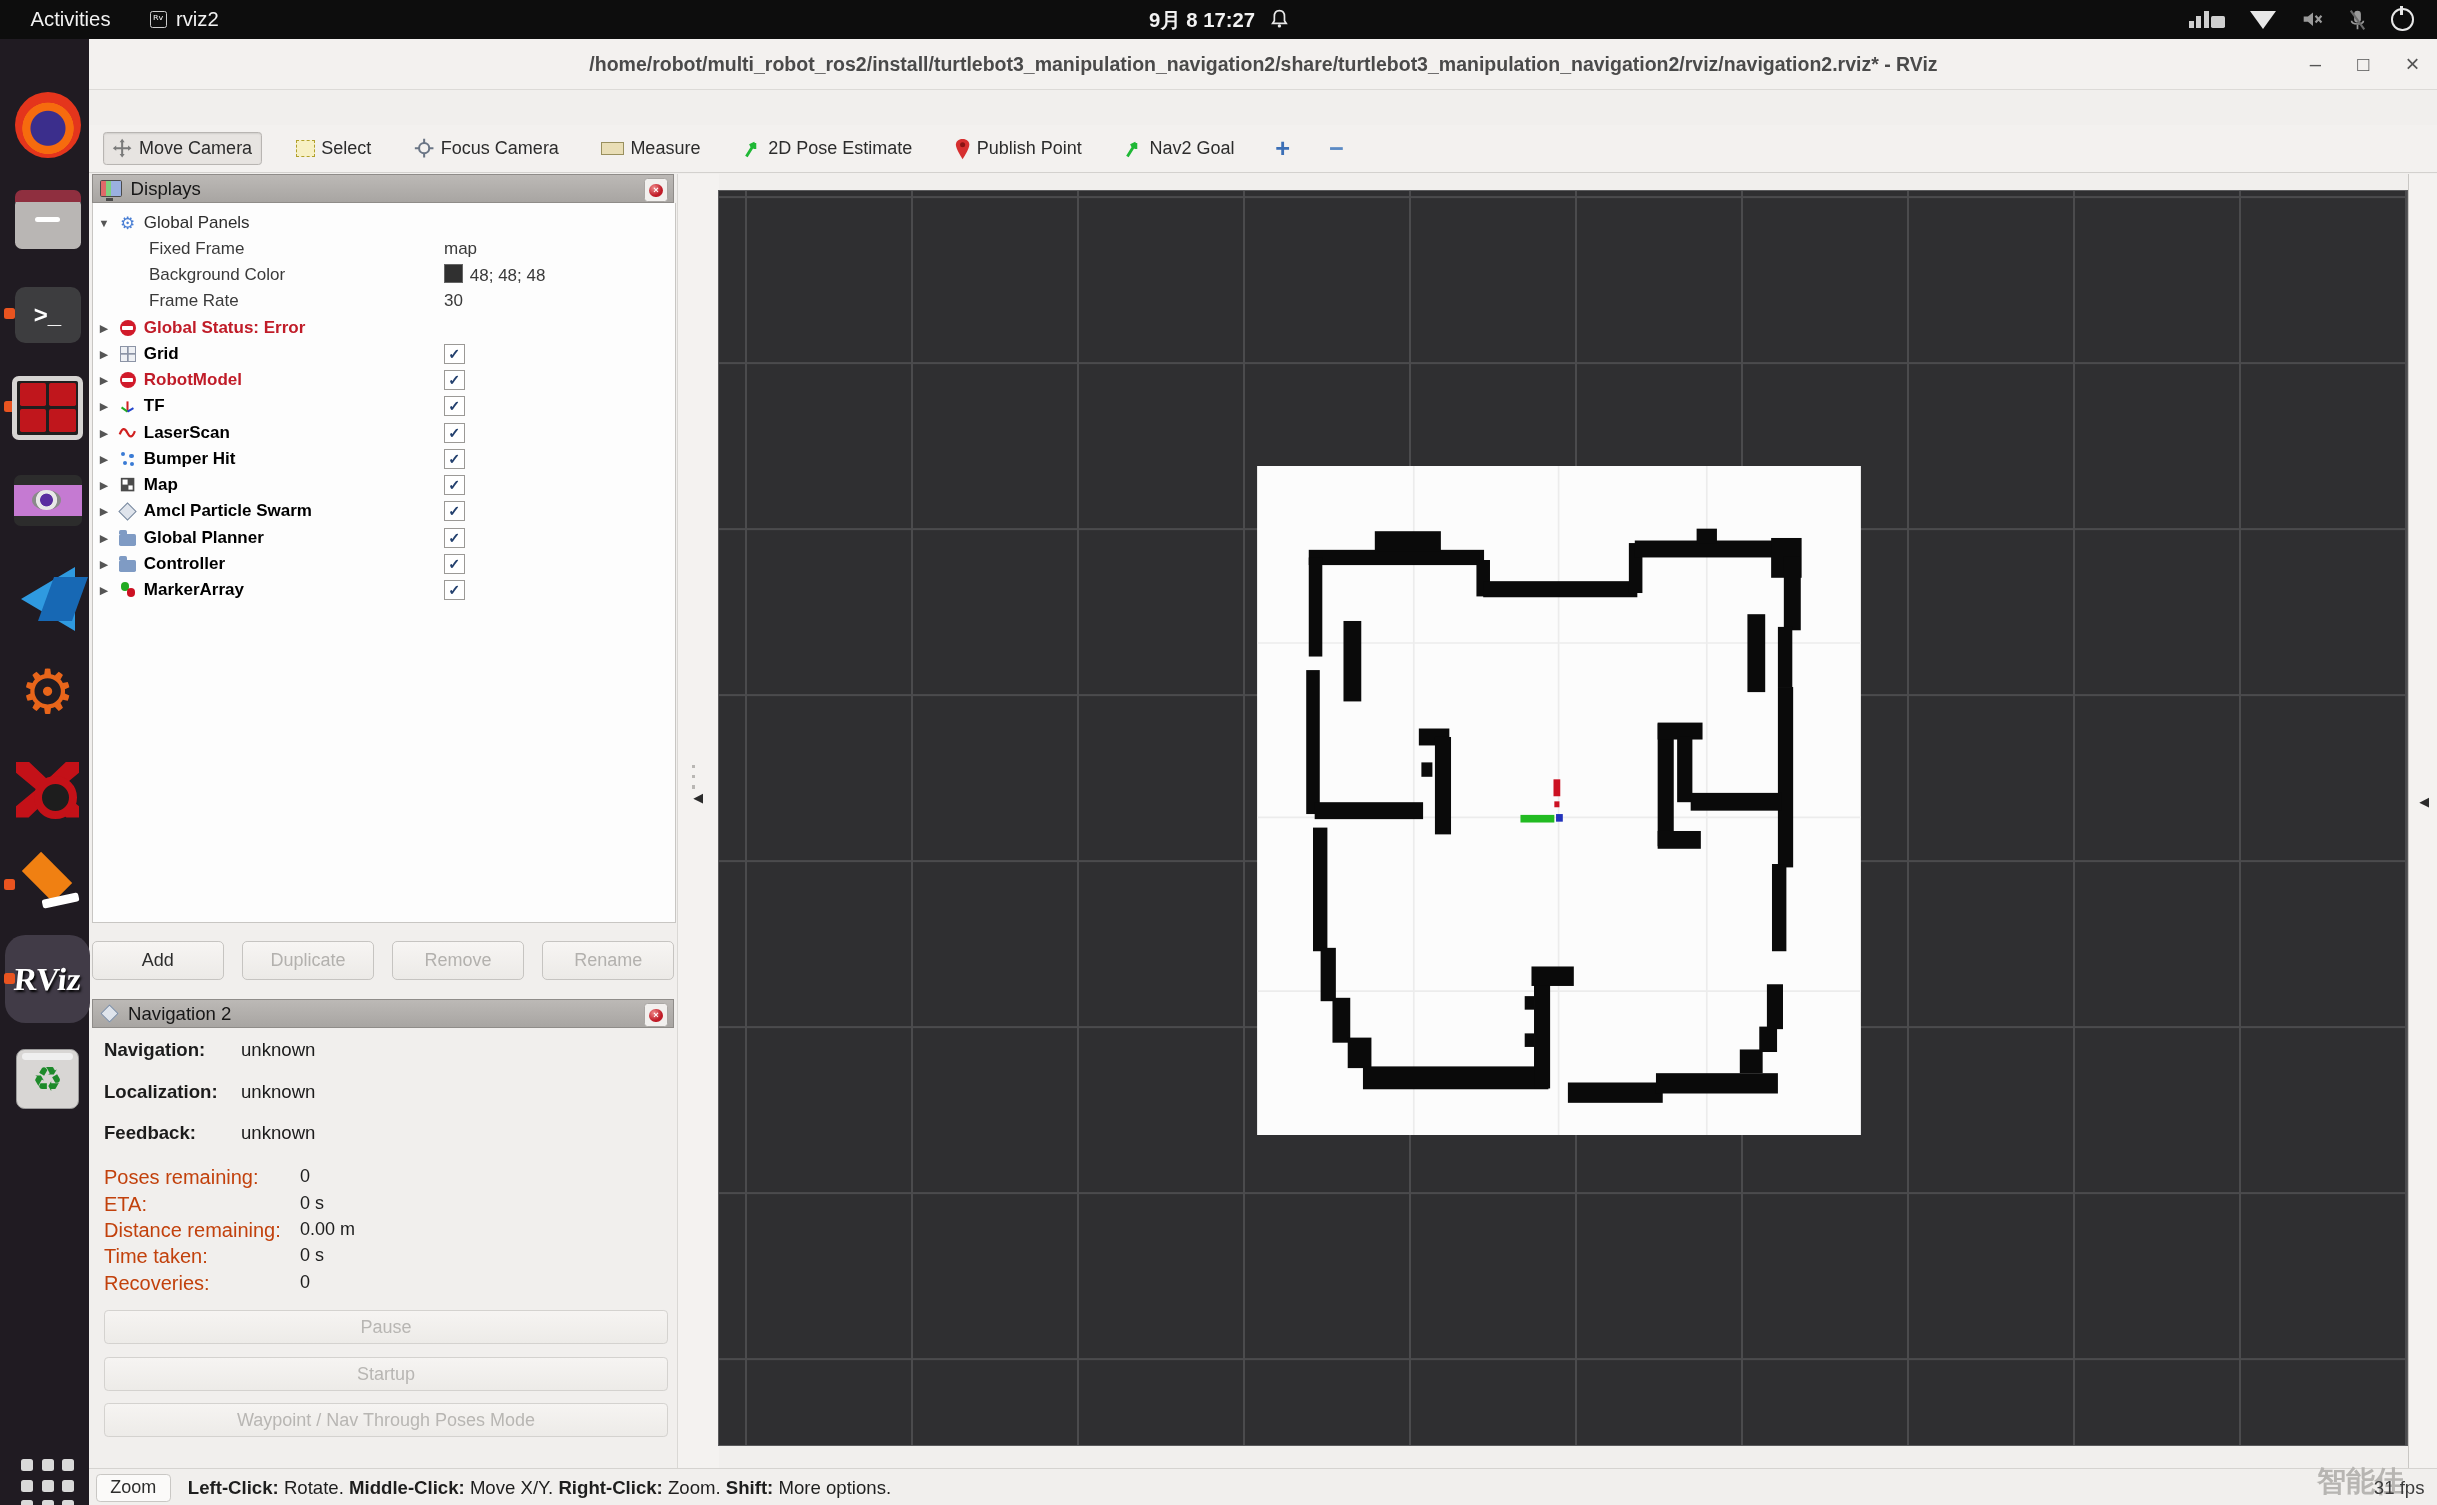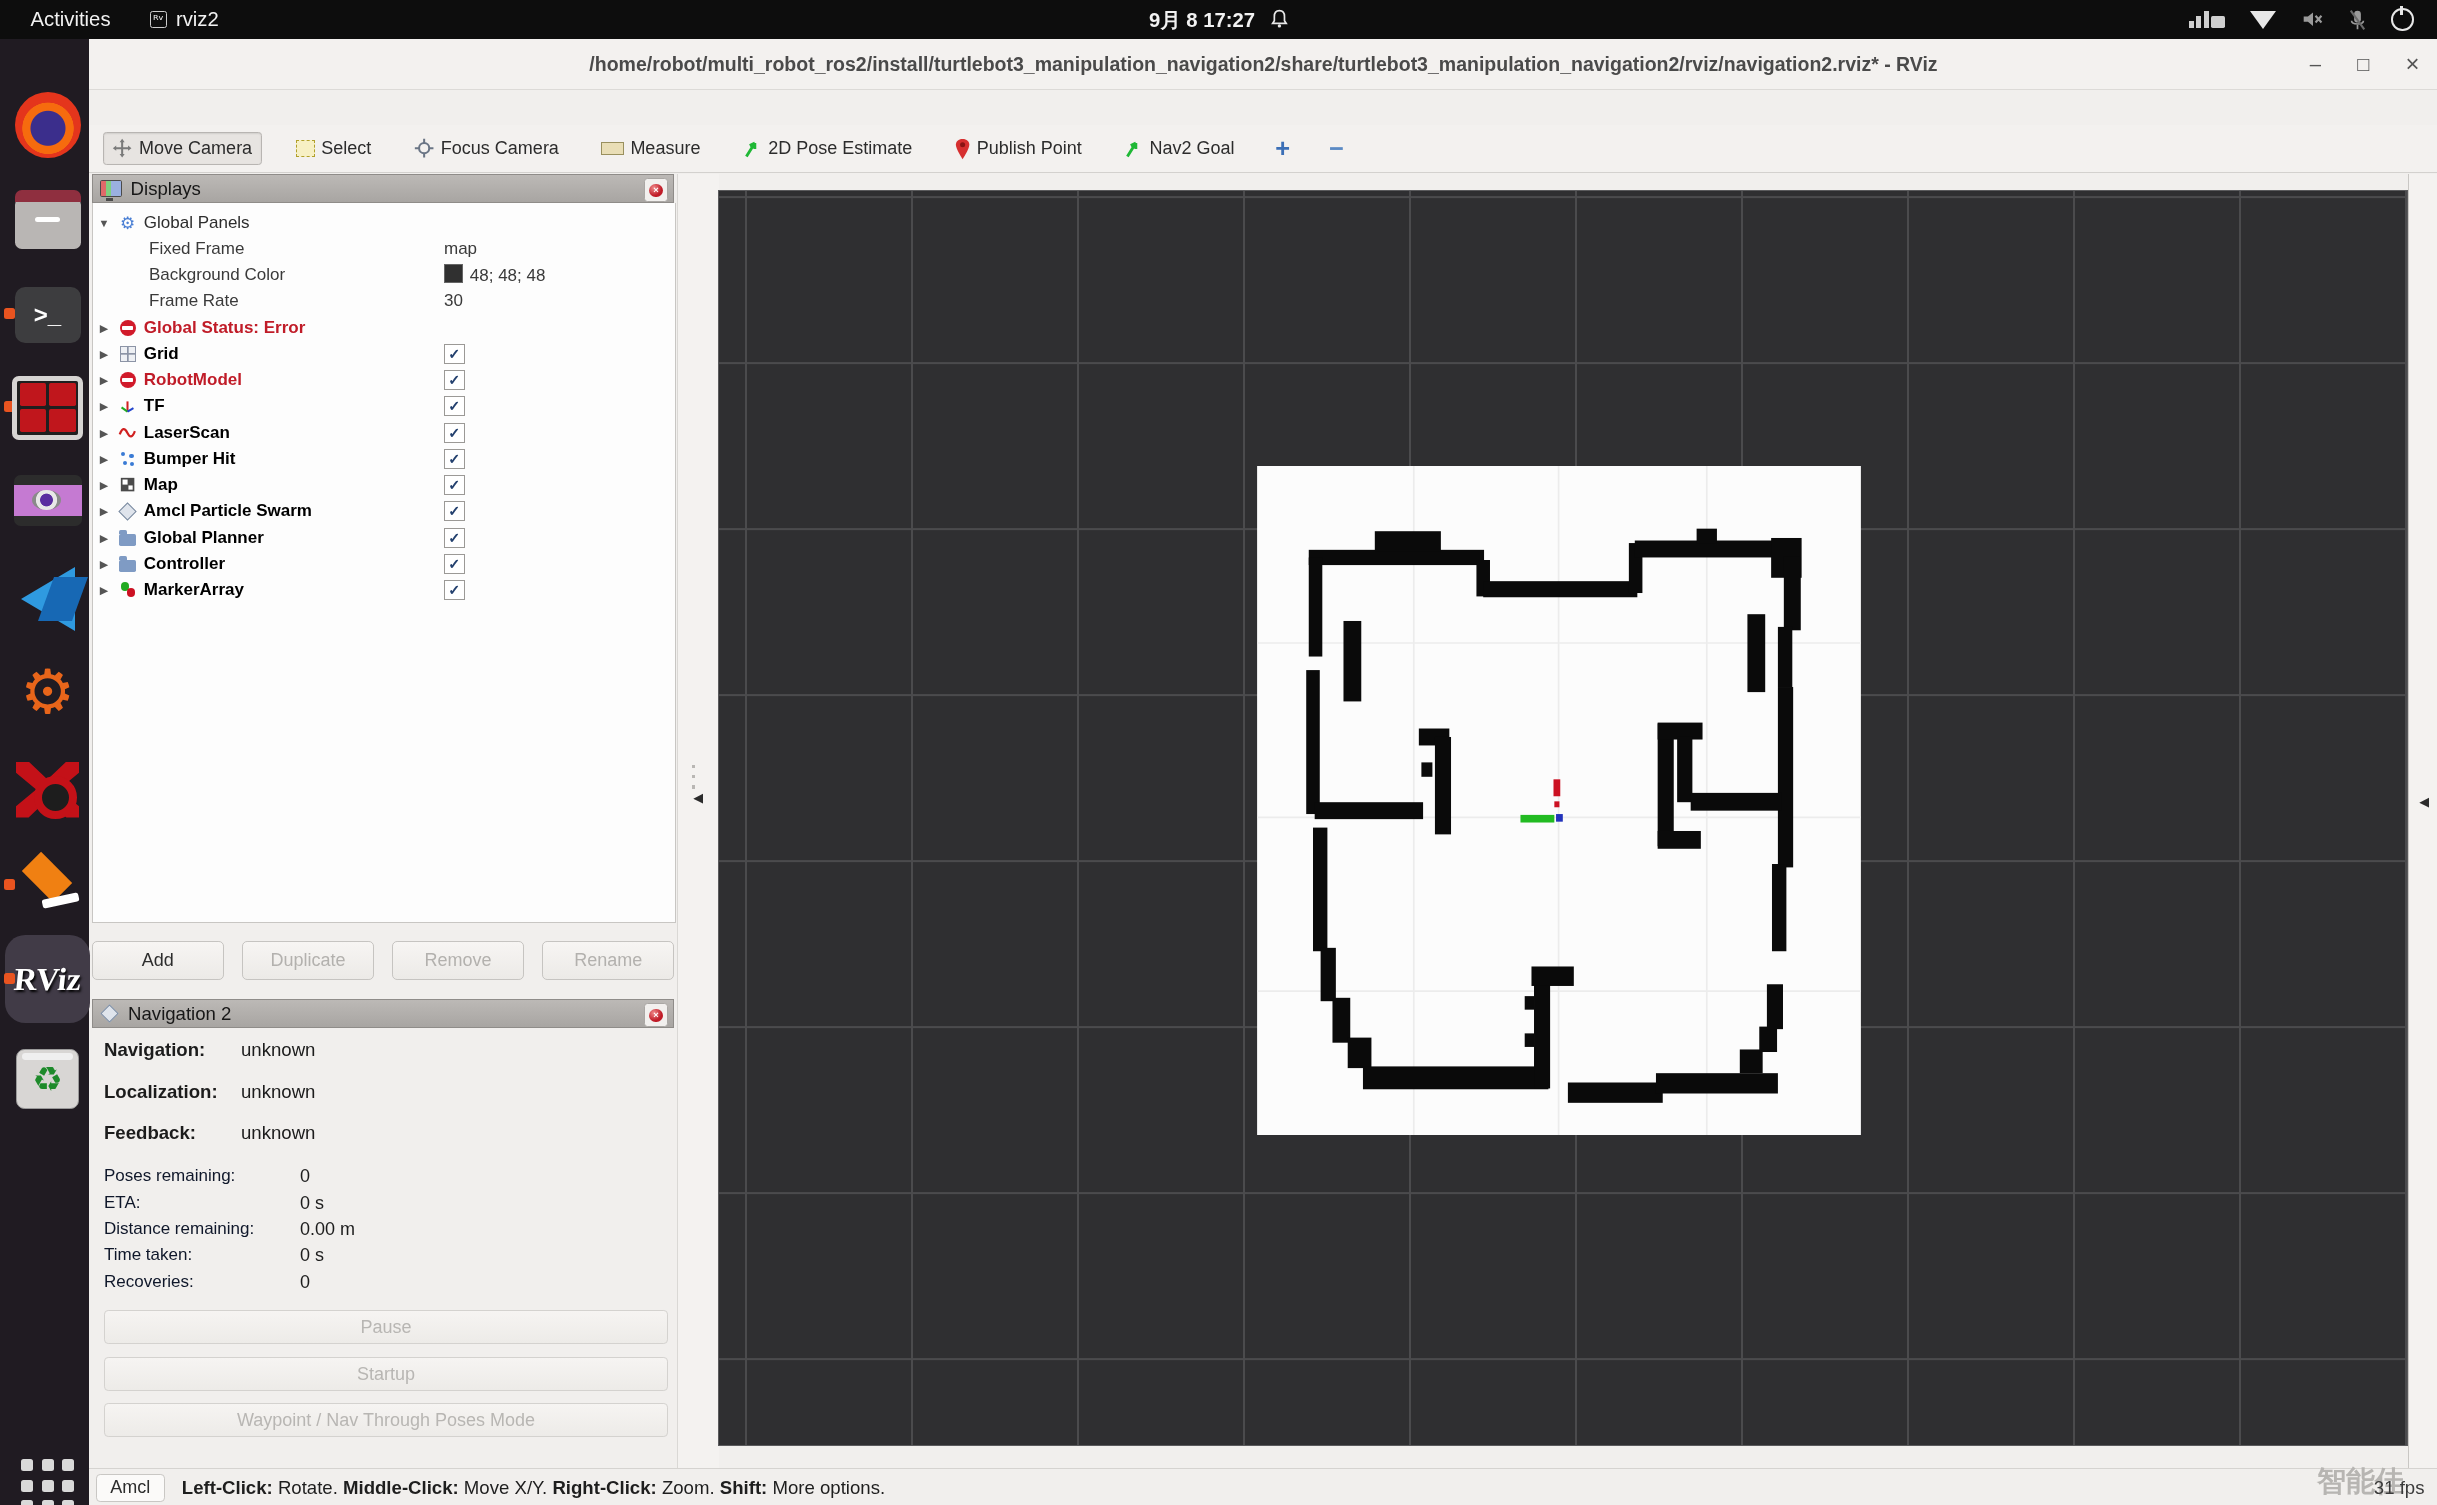--- a/index.html
+++ b/index.html
@@ -125,21 +125,21 @@
 
   .btnrow{left:92px;top:941px;width:582px;height:39px;display:flex;gap:18.6px;}
   .pbtn{flex:1;background:linear-gradient(#f7f5f3,#eceae7);border:0.8px solid #c6c4c1;border-radius:5.1px;
     font-size:18px;color:#2d2d2d;display:flex;align-items:center;justify-content:center;}
   .pbtn.dis{color:#b3b1ae;}
 
   
   .nrow{position:absolute;left:104px;font-size:18.6px;color:#1c1c1c;}
   .nrow b{font-weight:700;}
   .nval{position:absolute;left:241px;font-size:18.6px;color:#1c1c1c;}
-  .srow{position:absolute;left:104px;font-size:17px;color:#0f172a;}
+  .srow{position:absolute;left:104px;font-size:20px;color:#c2410c;}
   .sval{position:absolute;left:300px;font-size:18px;color:#1c1c1c;}
   .navbtn{position:absolute;left:104px;width:562px;height:32px;background:linear-gradient(#f6f4f2,#edebe8);
     border:0.8px solid #d4d2cf;border-radius:4.2px;color:#b8b6b3;font-size:18px;
     display:flex;align-items:center;justify-content:center;}
 
   
   #splitL{left:677px;top:174px;width:41px;height:1294px;background:#f4f2f0;border-left:0.8px solid #dad8d5;}
   #splitR{left:2408px;top:174px;width:30px;height:1294px;background:#f4f2f0;border-left:0.8px solid #c9c7c4;}
   .harrow{position:absolute;color:#2b2b2b;font-size:12.7px;}
   .hdots i{display:block;width:3.4px;height:3.4px;background:#b9b7b4;margin:6.8px 0;}
@@ -561,21 +561,21 @@
       <g>
         <rect x="311" y="412" width="40" height="9" fill="#22bb22"></rect>
         <rect x="350" y="370" width="8" height="20" fill="#cc1122"></rect>
         <rect x="351" y="396" width="6" height="7" fill="#cc1122"></rect>
         <rect x="353" y="411" width="8" height="9" fill="#2233bb"></rect>
       </g>
     </svg>
   </div>
 
   <div id="statusbar" class="abs">
-    <span id="resetbtn">Amcl</span>
+    <span id="resetbtn">Zoom</span>
     <span id="helptext">
       <b>Left-Click:</b><span> Rotate. </span><b>Middle-Click:</b><span> Move X/Y. </span><b>Right-Click:</b><span> Zoom. </span><b>Shift:</b><span> More options.</span>
     </span>
     <span id="watermark">智能佳</span>
     <span id="fps">31 fps</span>
   </div>
 
 </div>
 
 

